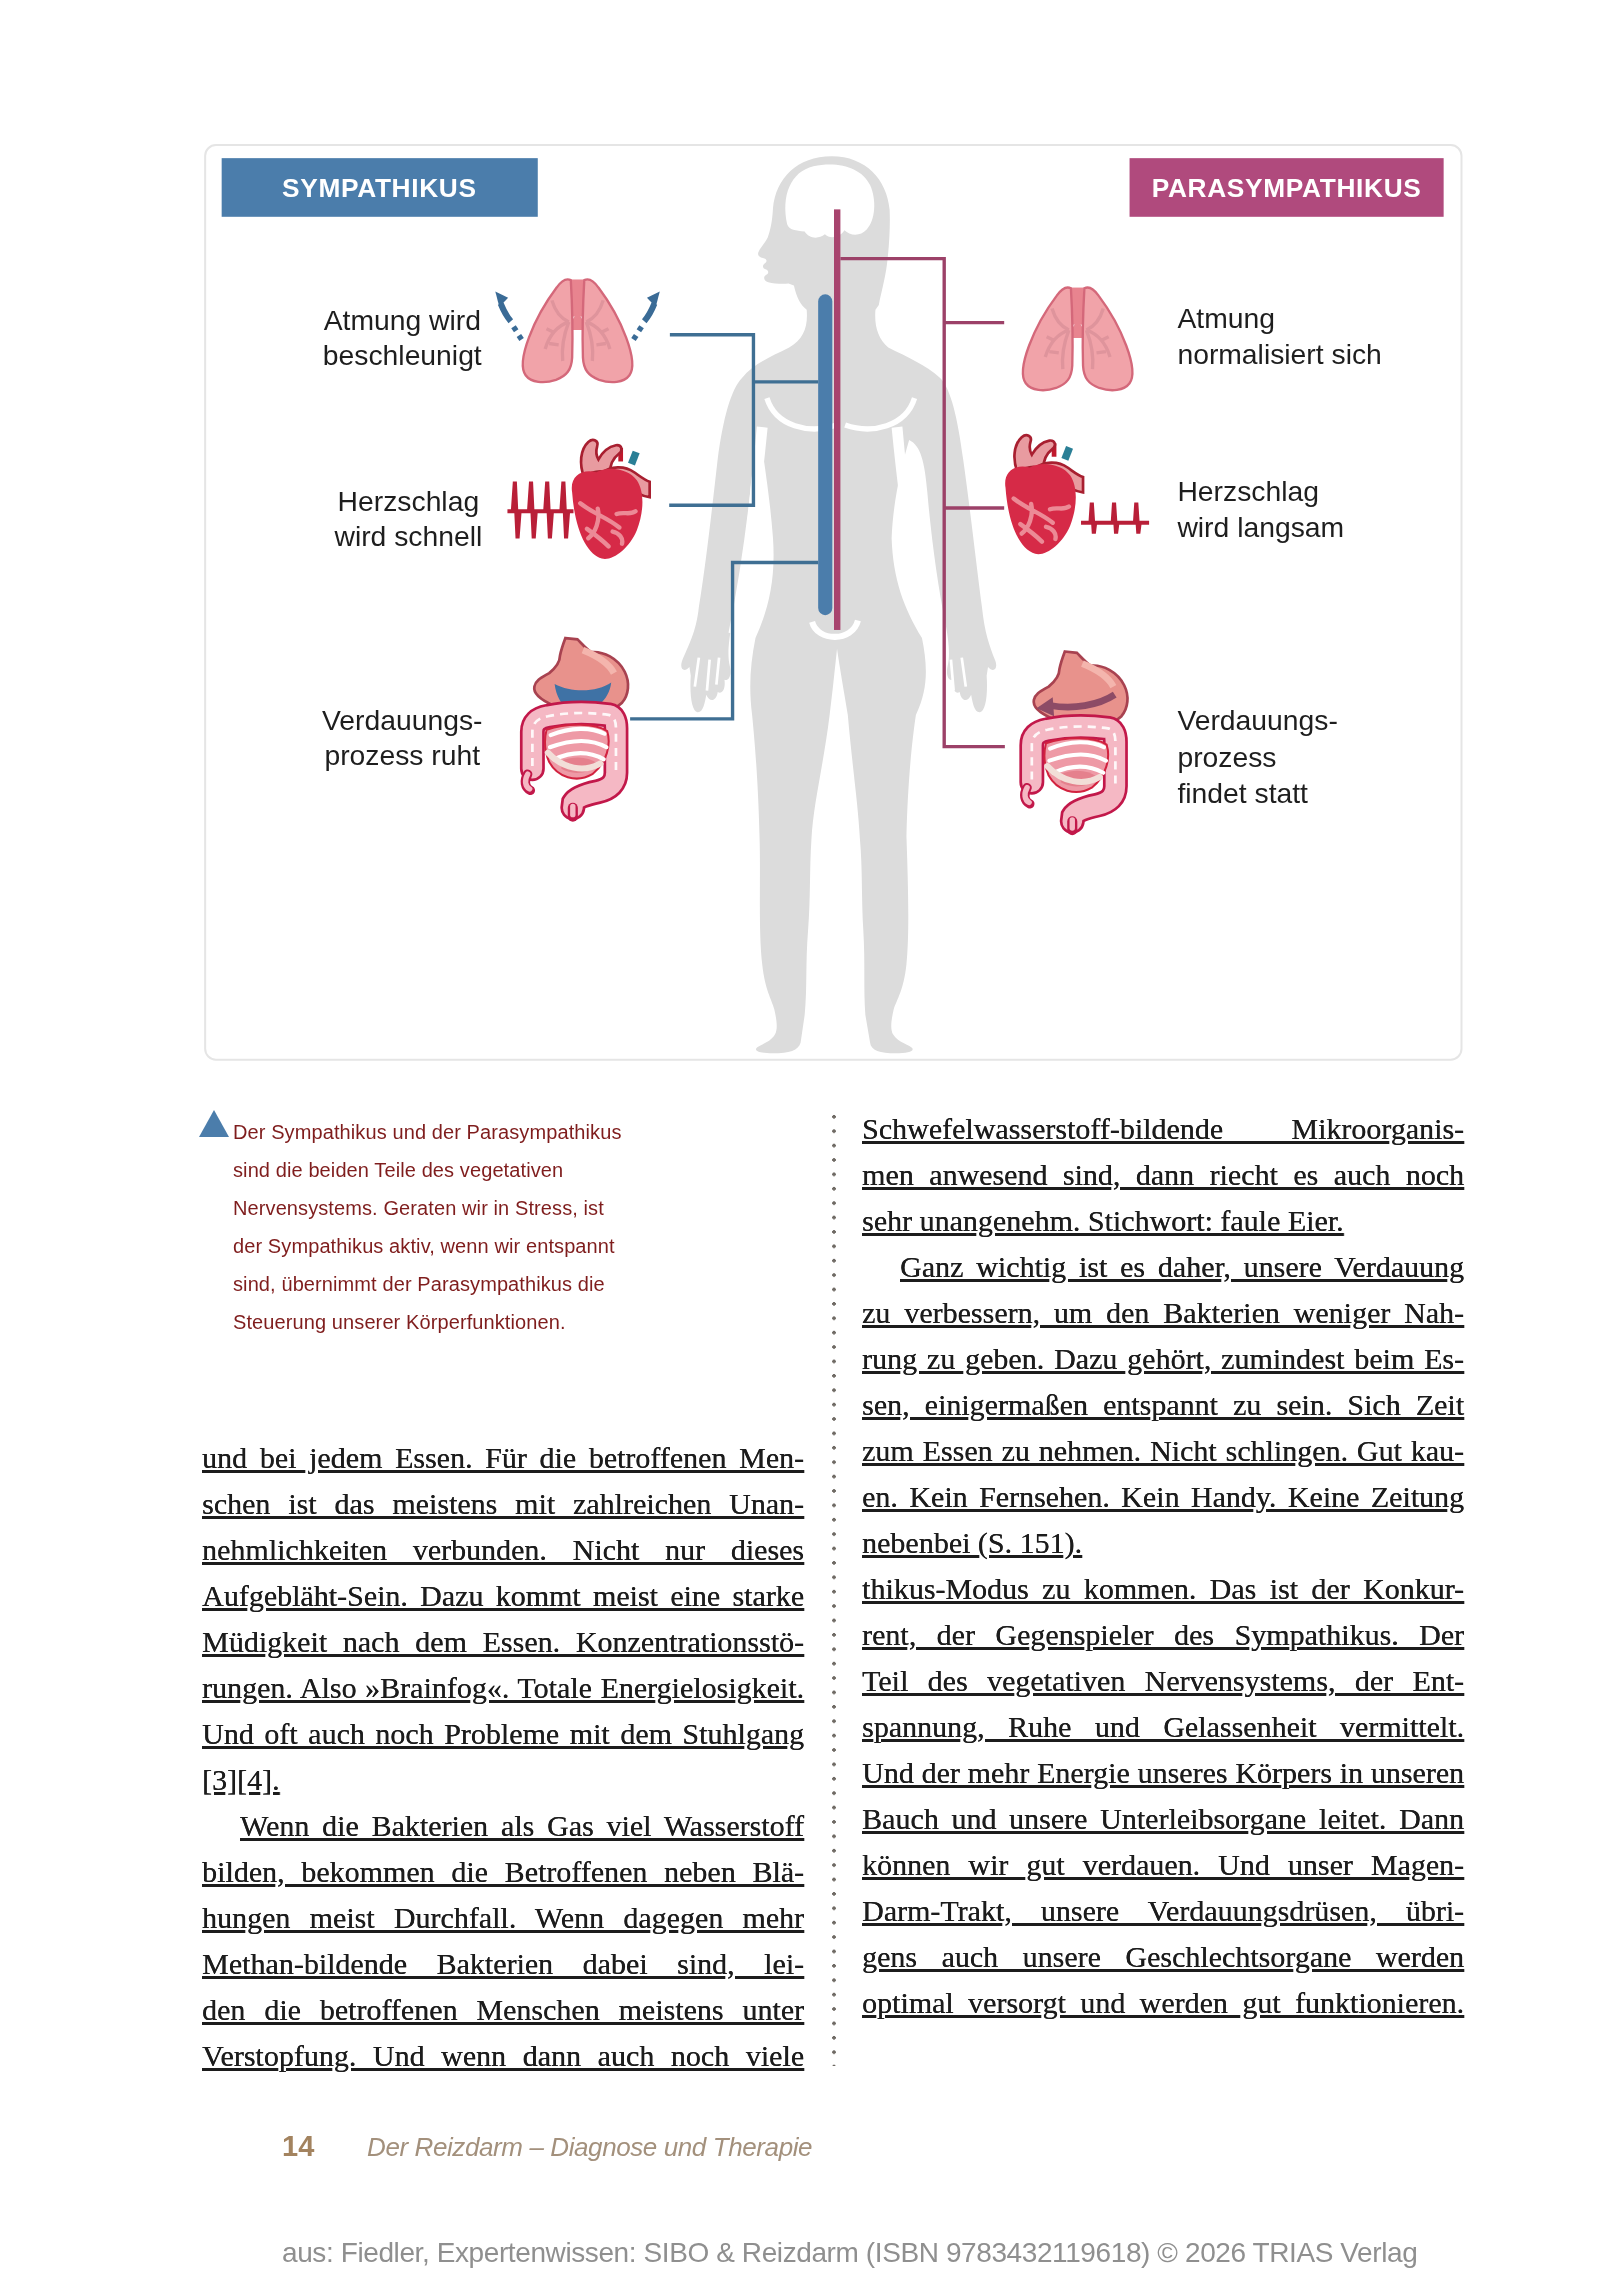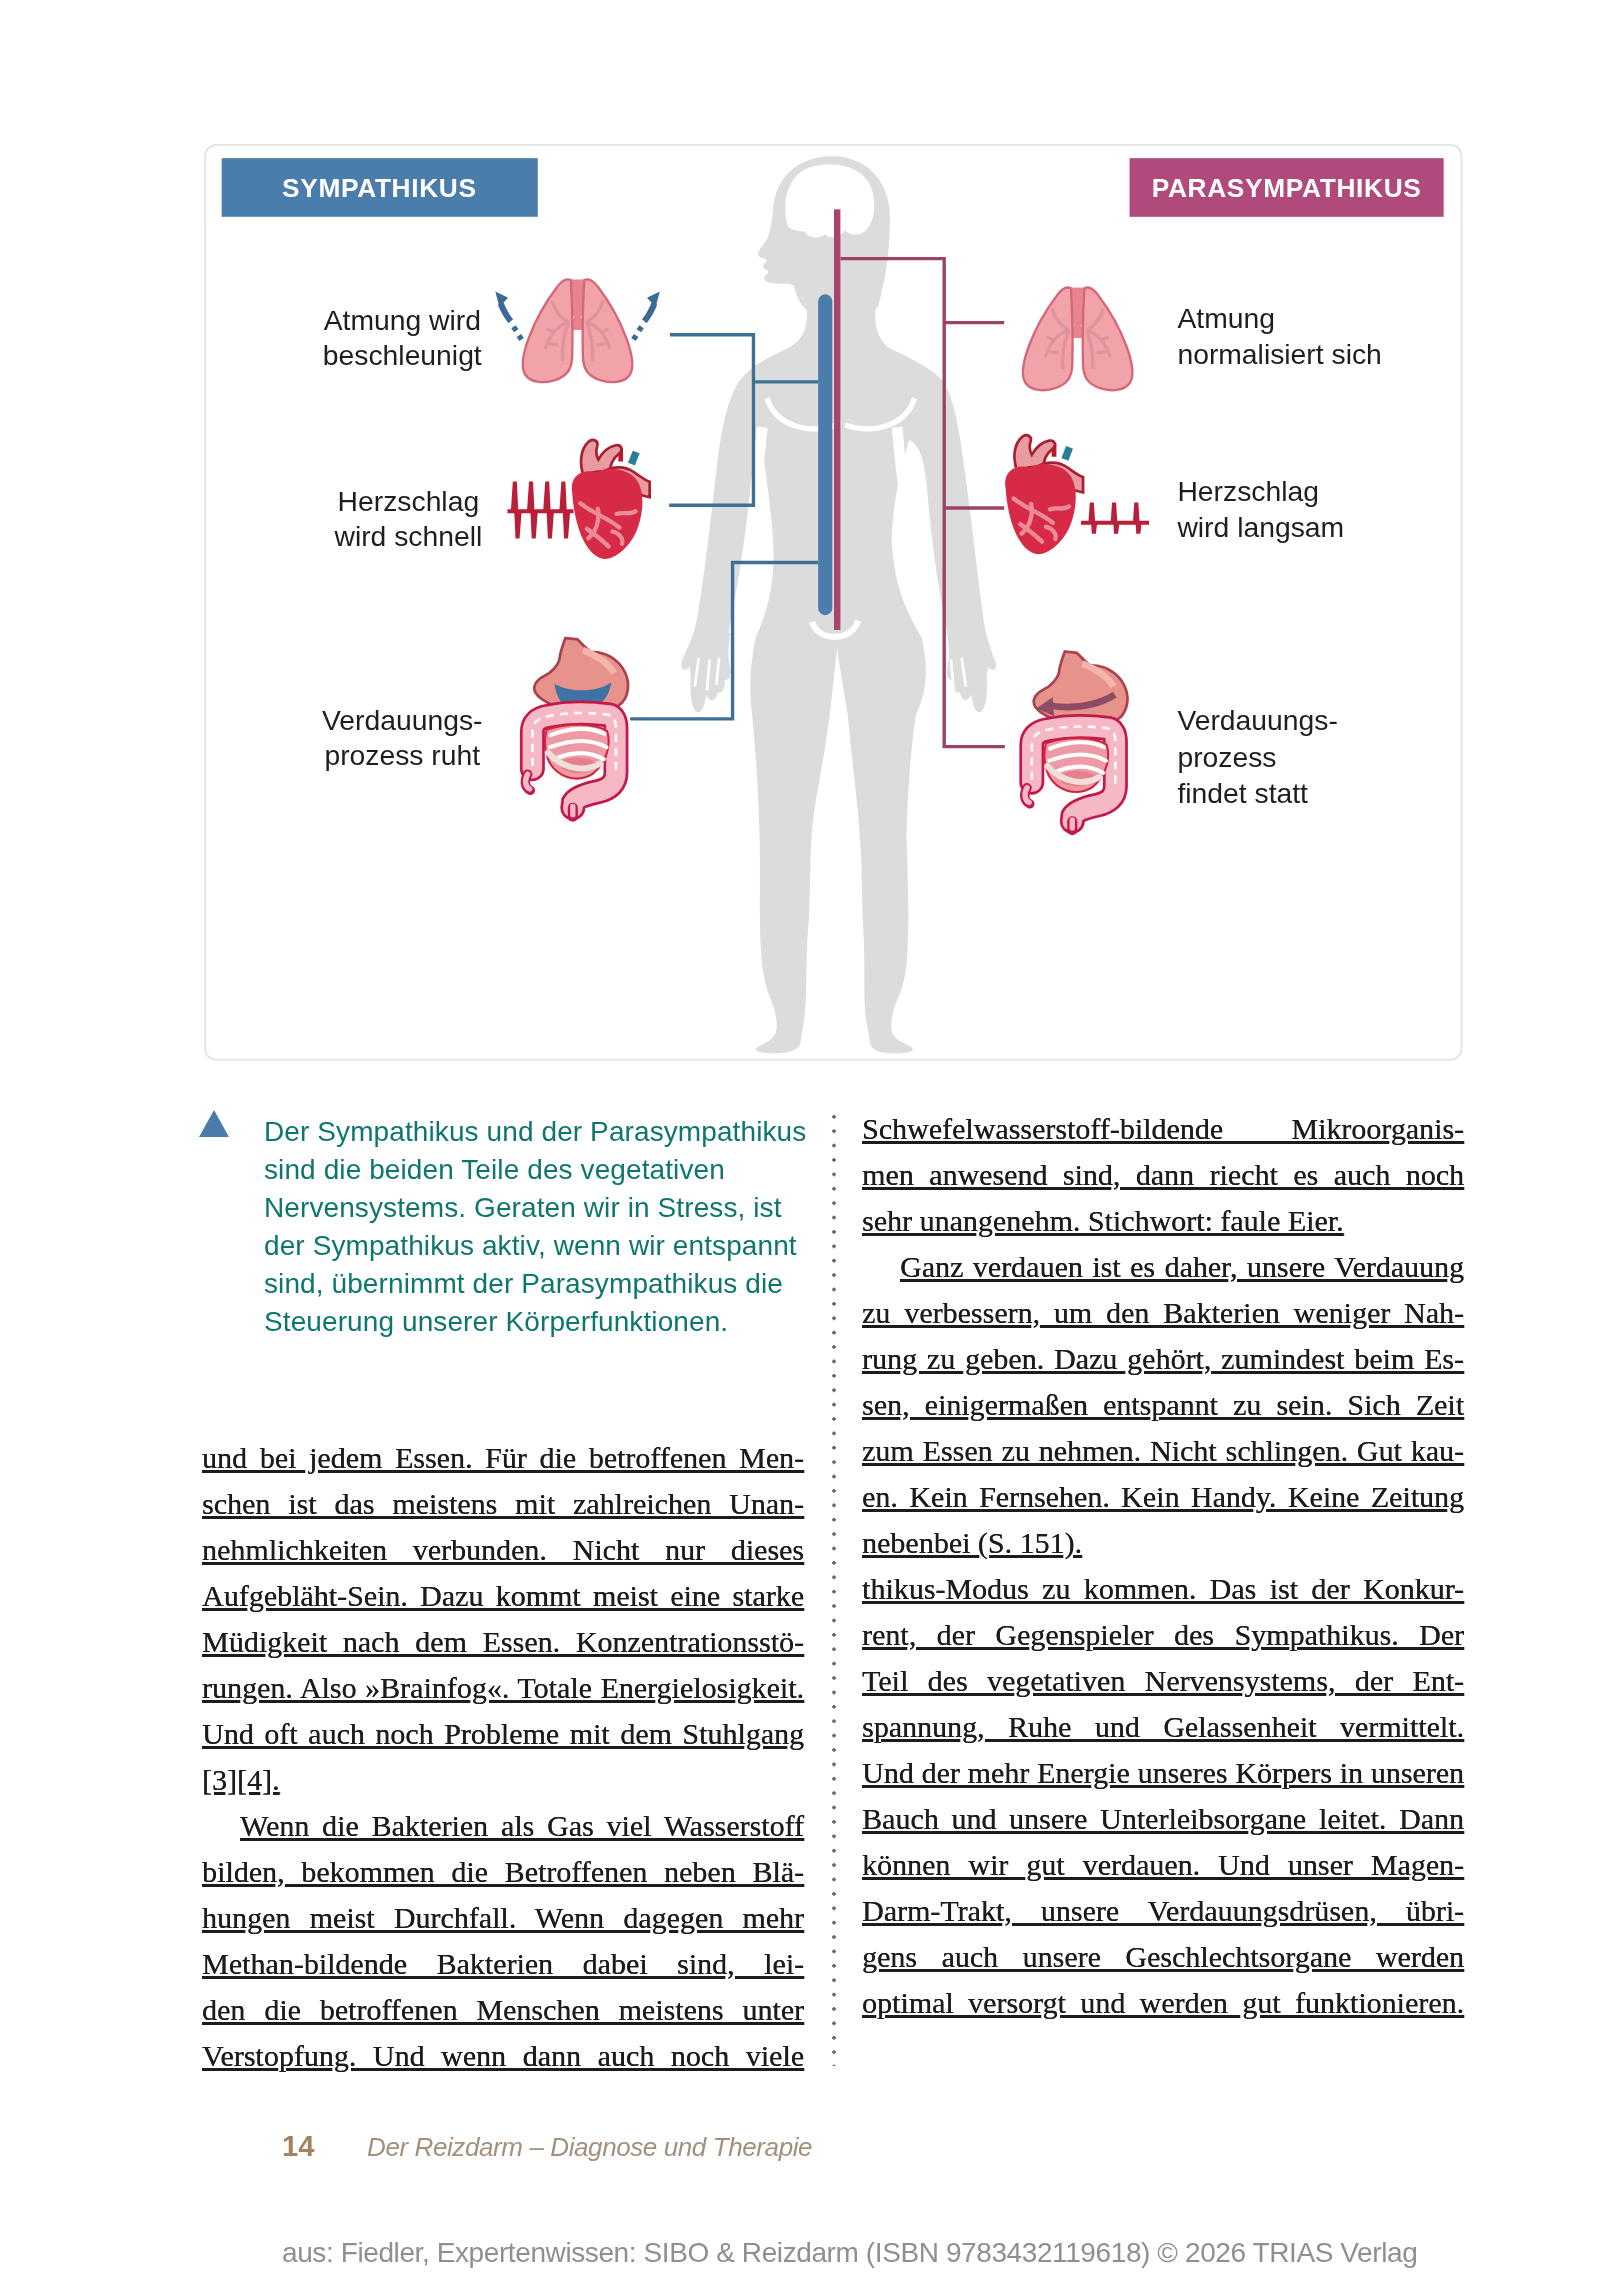--- a/index.html
+++ b/index.html
@@ -1,19 +1,19 @@
 <!DOCTYPE html>
 <html style="font-size:10.8px"><head><meta charset="utf-8">
 <style>
 html,body{margin:0;padding:0;background:#fff;}
 #page{position:relative;width:1524px;height:2284px;background:#fff;overflow:hidden;
  font-family:"Liberation Sans",sans-serif;}
 .abs{position:absolute;}
 #diagram{left:204px;top:144px;}
-.cap{position:absolute;left:264px;width:580px;color:#0f766e;font-size:28px;
+.cap{position:absolute;left:233px;width:580px;color:#7f1d1d;font-size:20px;
  line-height:38px;letter-spacing:0.1px;}
 .bodycol{position:absolute;font-family:"Liberation Serif",serif;font-size:30px;
  line-height:46px;color:#1c1c1c;text-shadow:0.3px 0 0 #1c1c1c;}
 .bodycol div{text-align:justify;text-align-last:justify;text-decoration:underline;}
 .bodycol div.pend{text-align:center;text-align-last:left;}
 .bodycol div.ind{padding-left:38px;}
 #divider{left:832px;top:1114px;width:4px;height:952px;
  background-image:radial-gradient(circle at 2px 2.7px,#6f6a64 1.6px,rgba(0,0,0,0) 2px);
  background-size:4px 14.4px;}
 #tri{left:199px;top:1110px;width:0;height:0;border-left:15px solid transparent;
@@ -272,21 +272,21 @@
 <div>bilden, bekommen die Betroffenen neben Blä-</div>
 <div>hungen meist Durchfall. Wenn dagegen mehr</div>
 <div>Methan-bildende Bakterien dabei sind, lei-</div>
 <div>den die betroffenen Menschen meistens unter</div>
 <div>Verstopfung. Und wenn dann auch noch viele</div>
 </div>
 <div class="bodycol" style="left:862px;top:1106px;width:602px;line-height:46px">
 <div>Schwefelwasserstoff-bildende Mikroorganis-</div>
 <div>men anwesend sind, dann riecht es auch noch</div>
 <div class="pend">sehr unangenehm. Stichwort: faule Eier.</div>
-<div class="ind">Ganz verdauen ist es daher, unsere Verdauung</div>
+<div class="ind">Ganz wichtig ist es daher, unsere Verdauung</div>
 <div>zu verbessern, um den Bakterien weniger Nah-</div>
 <div>rung zu geben. Dazu gehört, zumindest beim Es-</div>
 <div>sen, einigermaßen entspannt zu sein. Sich Zeit</div>
 <div>zum Essen zu nehmen. Nicht schlingen. Gut kau-</div>
 <div>en. Kein Fernsehen. Kein Handy. Keine Zeitung</div>
 <div class="pend">nebenbei (S. 151).</div>
 <div>thikus-Modus zu kommen. Das ist der Konkur-</div>
 <div>rent, der Gegenspieler des Sympathikus. Der</div>
 <div>Teil des vegetativen Nervensystems, der Ent-</div>
 <div>spannung, Ruhe und Gelassenheit vermittelt.</div>

